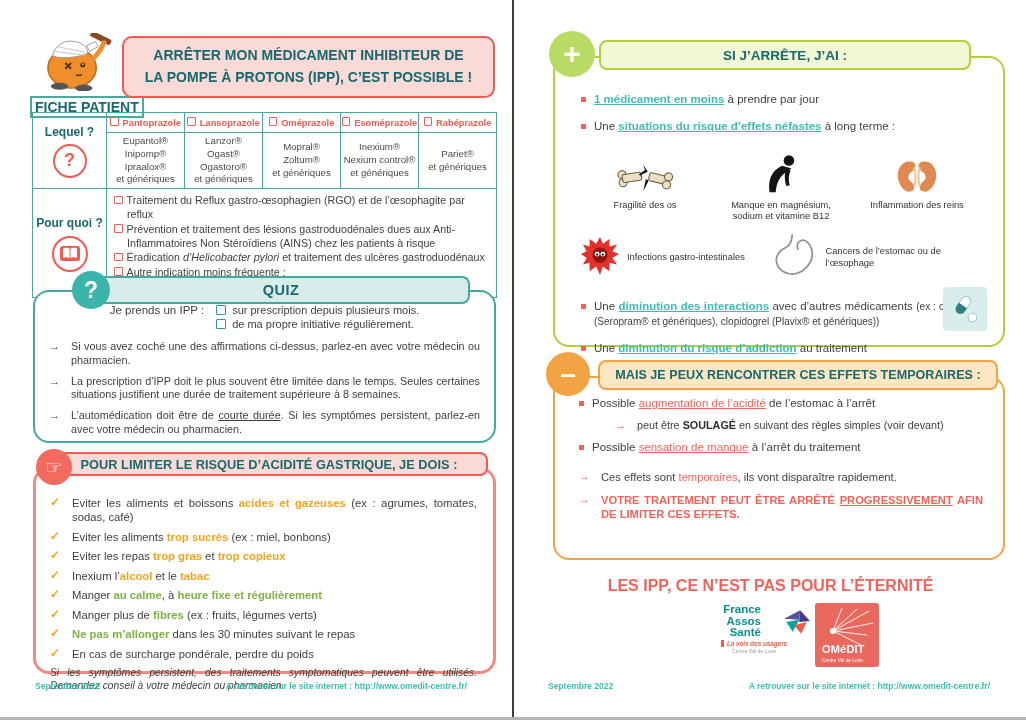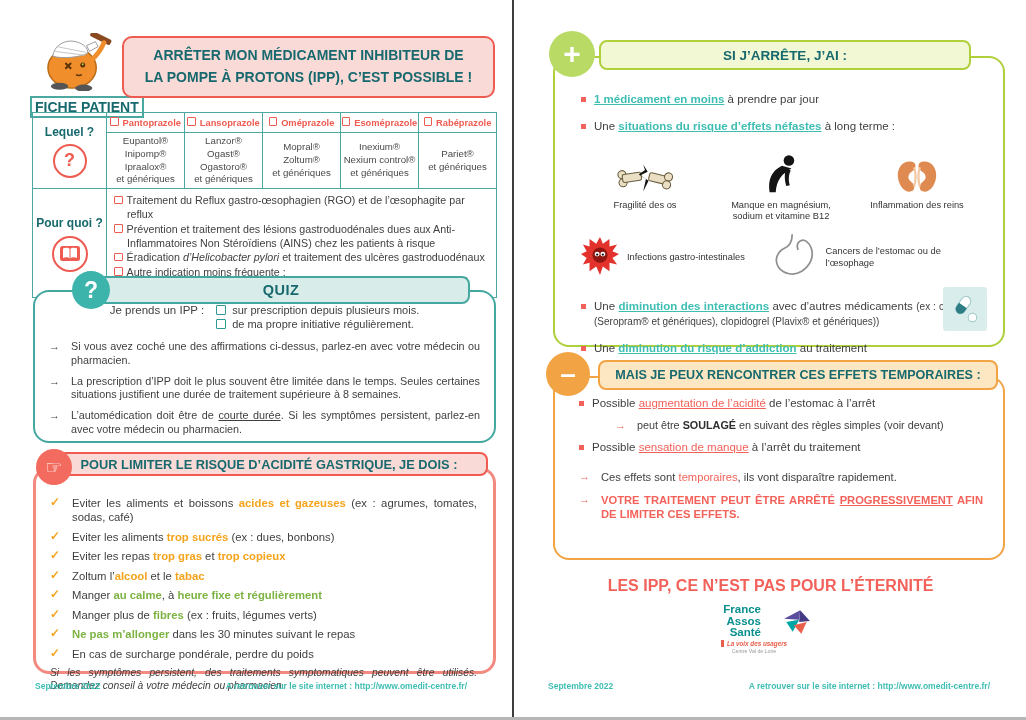--- a/index.html
+++ b/index.html
@@ -235,29 +235,29 @@
     <div class="circle lim-circle">☞</div>
     <div class="hdr lim-header">POUR LIMITER LE RISQUE D’ACIDITÉ GASTRIQUE, JE DOIS :</div>
     <div class="box lim-body">
       <div id="limiter-items">
           <div class="chk-row">
             <span class="chk-glyph">✓</span>
             <div class="chk-text"><span>Eviter les aliments et boissons </span><span class="s-orange">acides et gazeuses</span><span> (ex : agrumes, tomates, sodas, café)</span></div>
           </div>
           <div class="chk-row">
             <span class="chk-glyph">✓</span>
-            <div class="chk-text"><span>Eviter les aliments </span><span class="s-orange">trop sucrés</span><span> (ex : dues, bonbons)</span></div>
+            <div class="chk-text"><span>Eviter les aliments </span><span class="s-orange">trop sucrés</span><span> (ex : miel, bonbons)</span></div>
           </div>
           <div class="chk-row">
             <span class="chk-glyph">✓</span>
             <div class="chk-text"><span>Eviter les repas </span><span class="s-orange">trop gras</span><span> et </span><span class="s-orange">trop copieux</span></div>
           </div>
           <div class="chk-row">
             <span class="chk-glyph">✓</span>
-            <div class="chk-text"><span>Zoltum l’</span><span class="s-orange">alcool</span><span> et le </span><span class="s-orange">tabac</span></div>
+            <div class="chk-text"><span>Inexium l’</span><span class="s-orange">alcool</span><span> et le </span><span class="s-orange">tabac</span></div>
           </div>
           <div class="chk-row">
             <span class="chk-glyph">✓</span>
             <div class="chk-text"><span>Manger </span><span class="s-green">au calme</span><span>, à </span><span class="s-green">heure fixe et régulièrement</span></div>
           </div>
           <div class="chk-row">
             <span class="chk-glyph">✓</span>
             <div class="chk-text"><span>Manger plus de </span><span class="s-green">fibres</span><span> (ex : fruits, légumes verts)</span></div>
           </div>
           <div class="chk-row">
@@ -416,20 +416,35 @@
           <polygon points="11,16 23,13 18,24" fill="#E8604C"></polygon>
         </svg>
       </div>
       <div class="fas-tag">
         <span class="fas-bar"></span>
         <span class="fas-tagtext">La voix des usagers</span>
       </div>
       <div class="fas-region">Centre Val de Loire</div>
     </div>
 
+    <div class="logo-omedit">
+      <svg width="64" height="64" viewBox="0 0 64 64">
+        <g stroke="#fff" stroke-width="0.9">
+          <line x1="18" y1="28" x2="54" y2="8"></line>
+            <line x1="18" y1="28" x2="58" y2="20"></line>
+          <line x1="18" y1="28" x2="52" y2="32"></line>
+            <line x1="18" y1="28" x2="42" y2="6"></line>
+          <line x1="18" y1="28" x2="27" y2="5"></line>
+            <line x1="18" y1="28" x2="46" y2="42"></line>
+        </g>
+        <circle cx="18" cy="28" r="3" fill="#fff"></circle>
+      </svg>
+      <div class="om-name">OMéDIT</div>
+      <div class="om-region">Centre Val de Loire</div>
+    </div>
 
     <div class="pfoot" style="left:35px">Septembre 2022</div>
     <div class="pfoot" style="right:36px">A retrouver sur le site internet : http://www.omedit-centre.fr/</div>
   </div>
 
   <div class="divider"></div>
   <div class="bottomline"></div>
 </div>
 
 </body></html>

